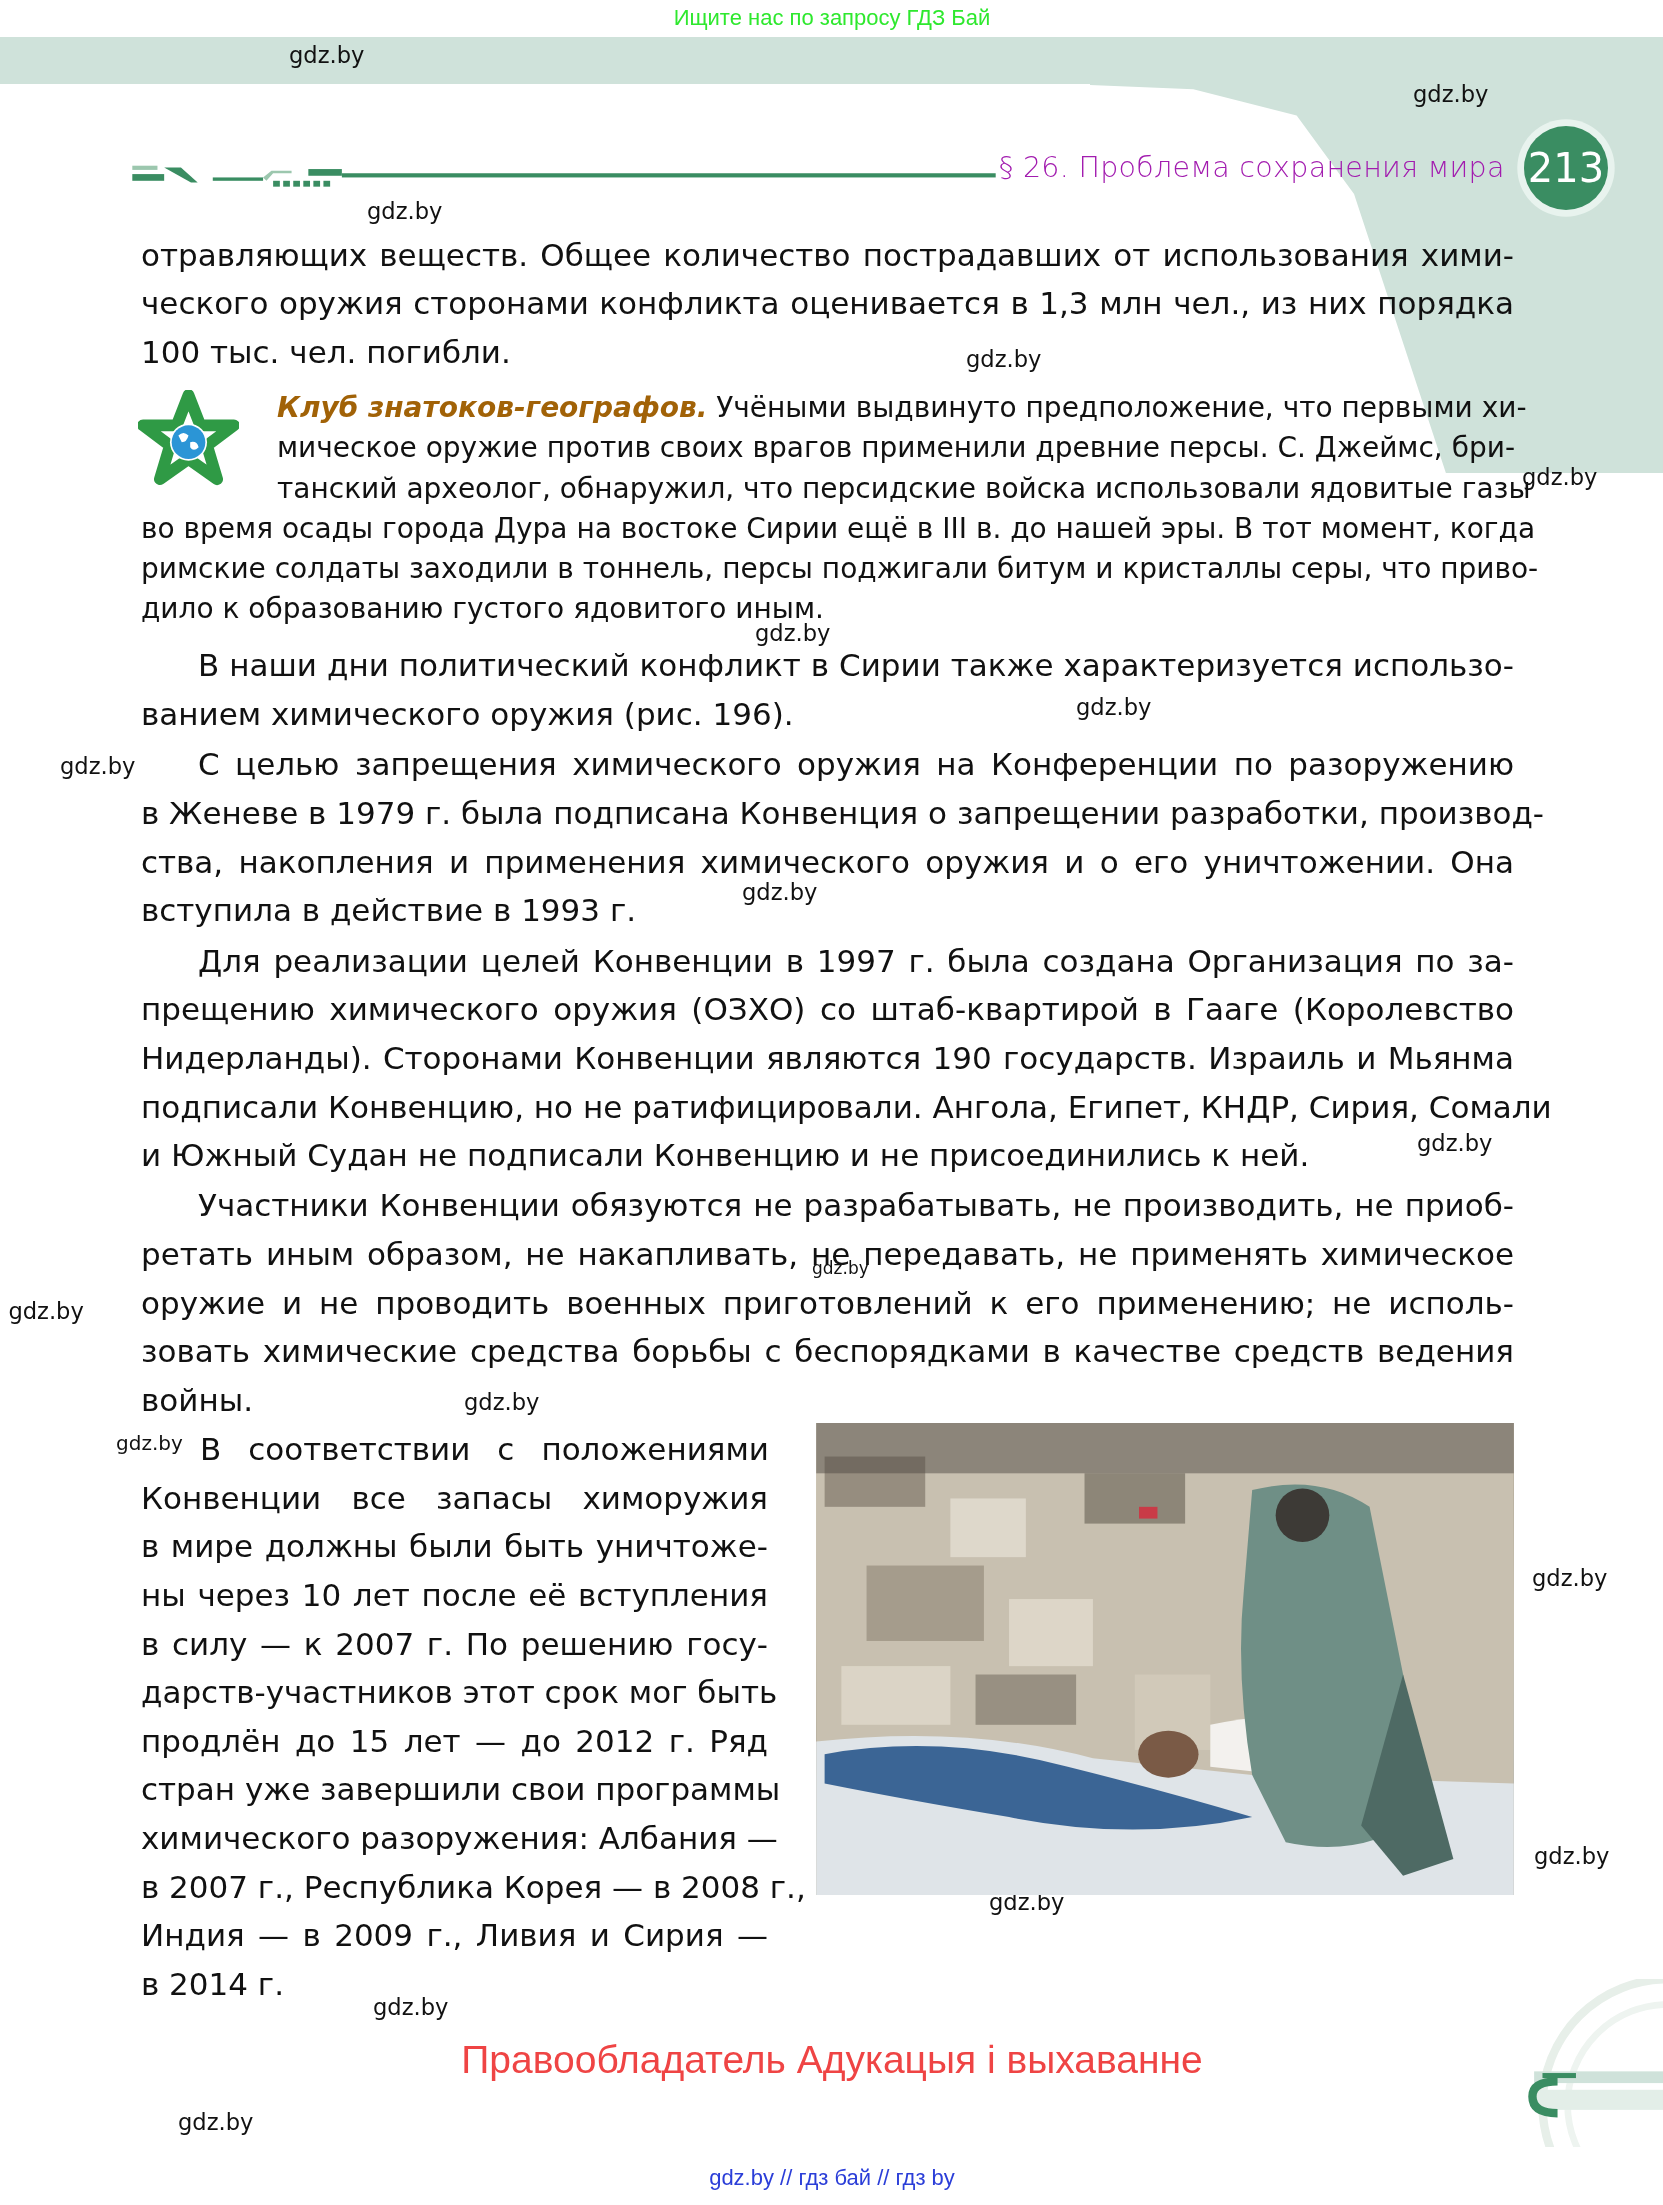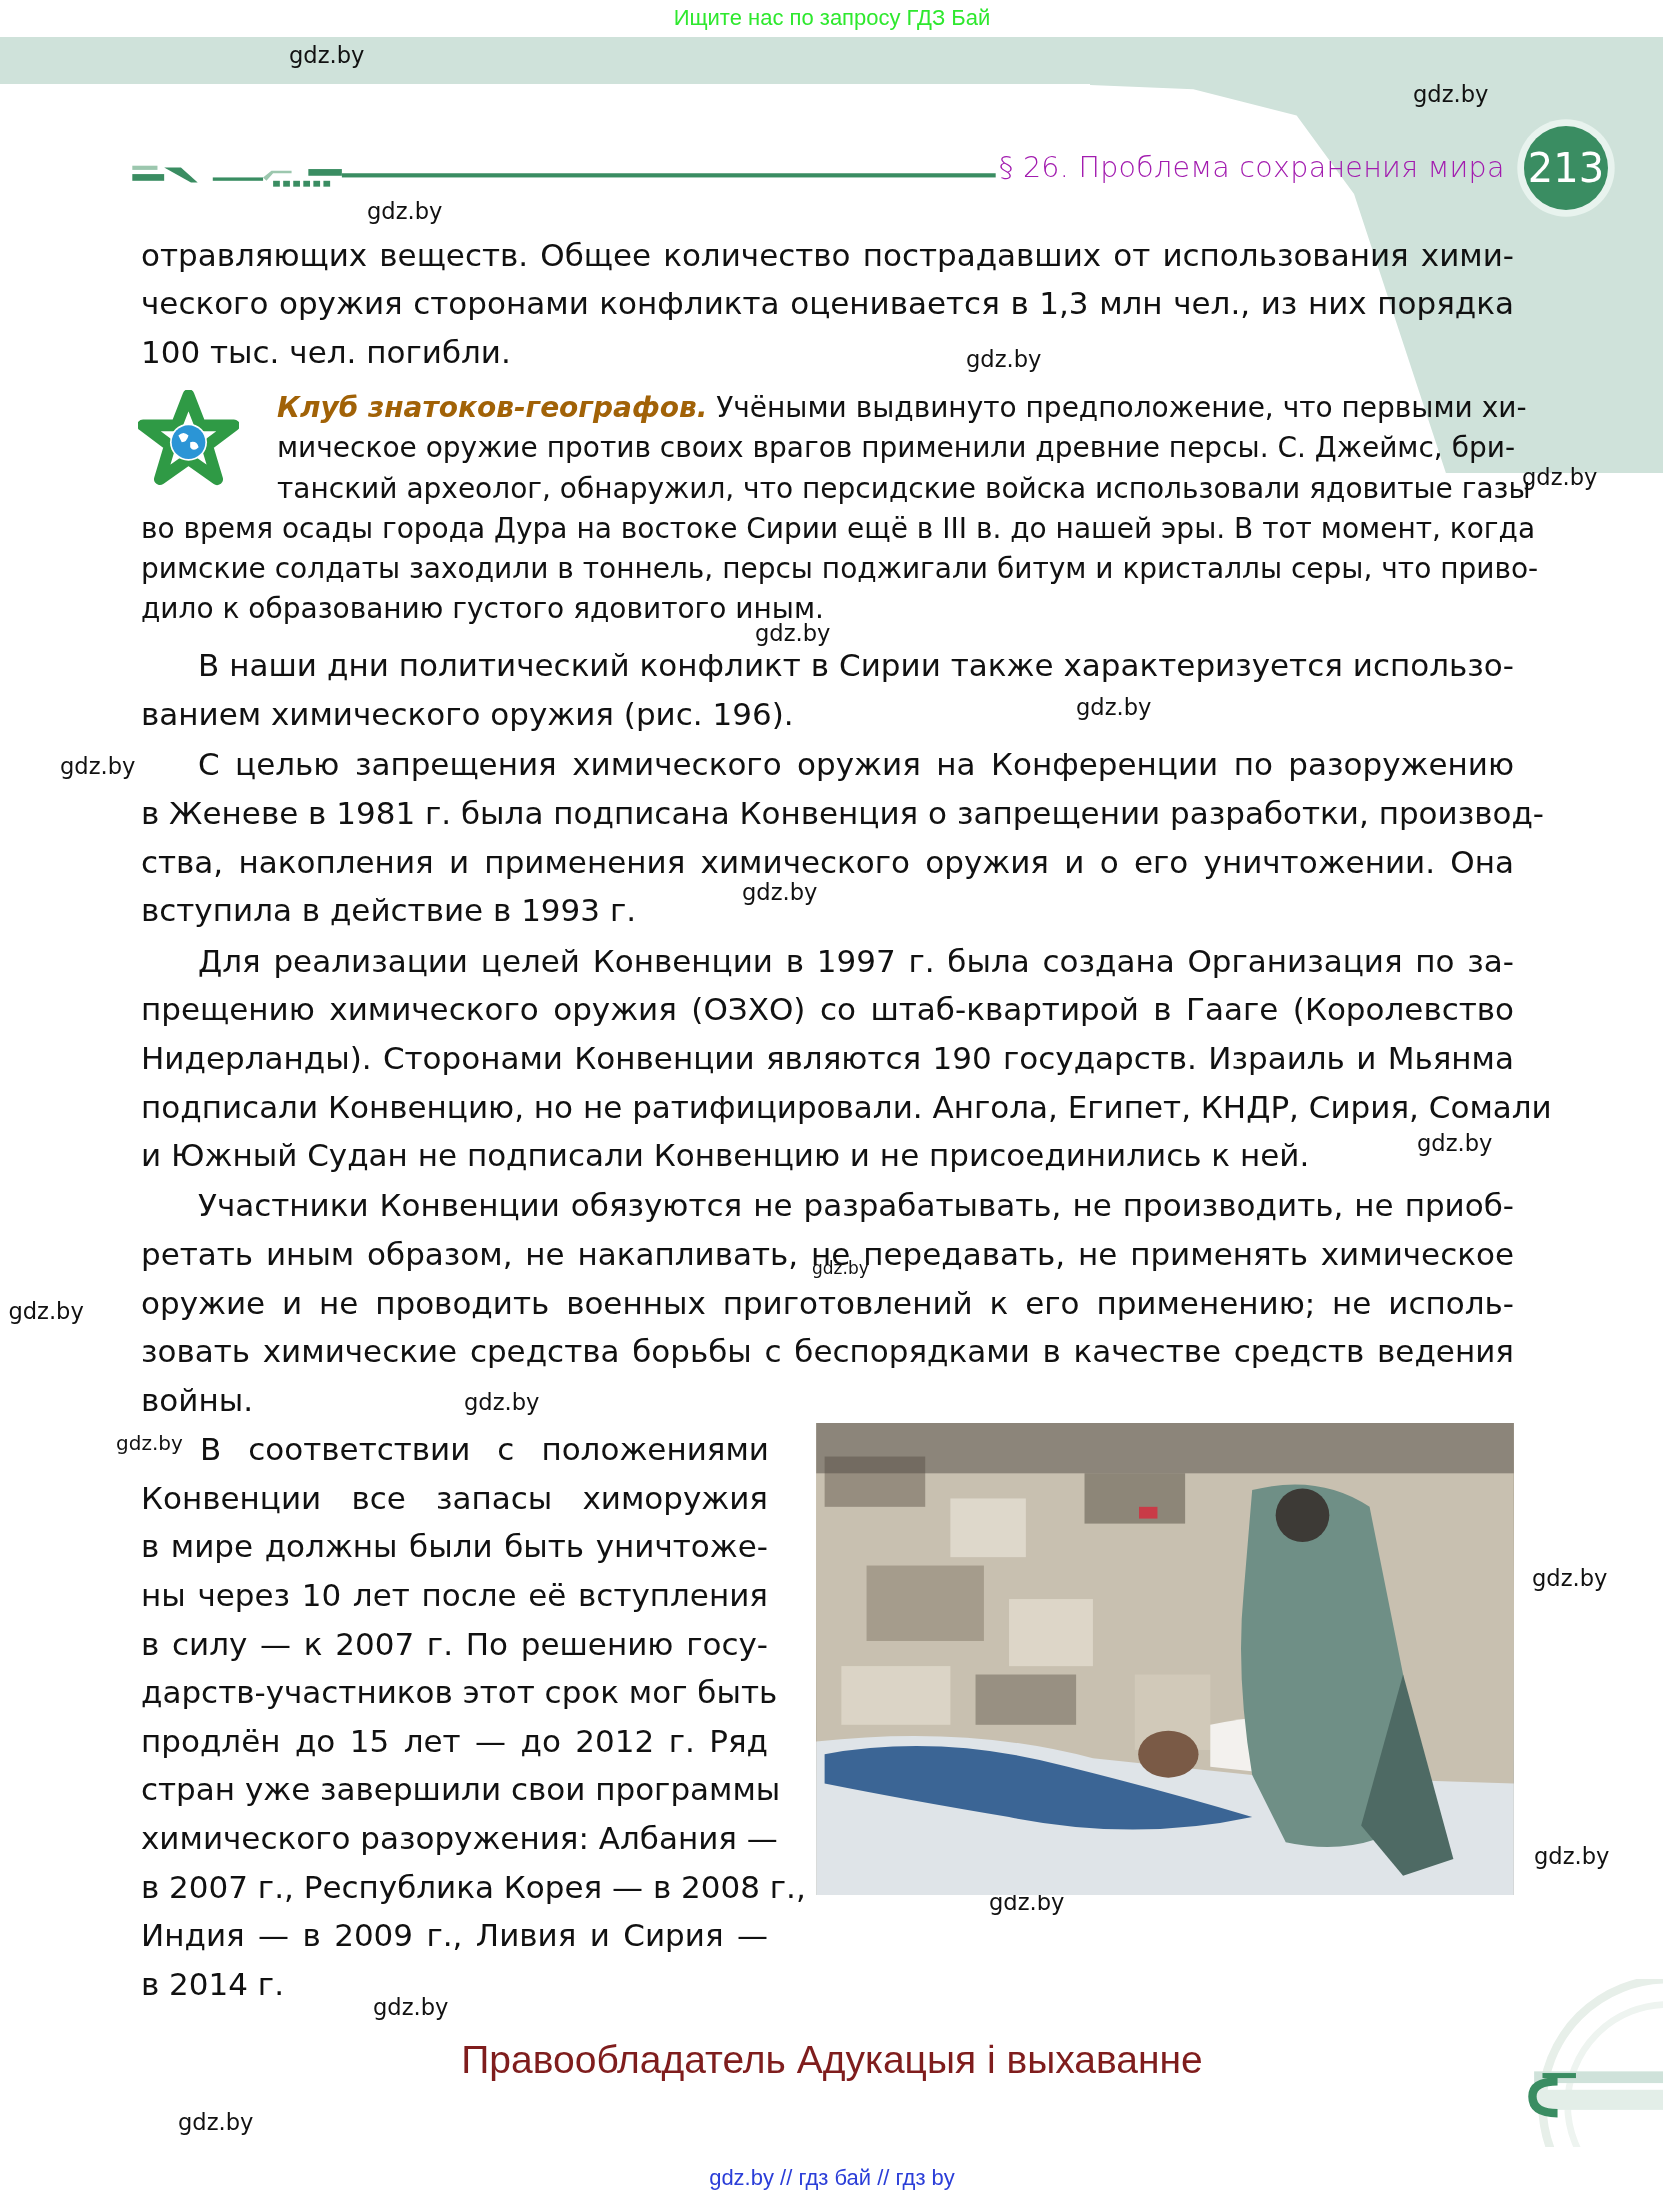--- a/index.html
+++ b/index.html
@@ -37,21 +37,21 @@
 
   .col { position:absolute; left:141px; width:627px; }
   .col .cl { position:absolute; left:0; width:627px; white-space:nowrap; text-align:justify; text-align-last:justify; }
   .col .cl.last { text-align-last:left; }
 
   .photo { left:816px; top:1423px; width:698px; height:472px; overflow:hidden;
     background:linear-gradient(160deg,#d9d3c6 0%,#bfb6a4 30%,#8d8677 45%,#c9c2b3 60%,#a7b3b8 80%,#7c8a95 100%); }
   .caption { left:855px; top:1933px; width:620px; text-align:center; font-family:"DejaVu Sans", sans-serif;
     font-size:26px; line-height:40px; color:#111; }
 
-  .rights { left:0; top:2038px; width:1664px; text-align:center; font-size:39px; color:#7f1d1d;
+  .rights { left:0; top:2038px; width:1664px; text-align:center; font-size:39px; color:#ef4444;
     font-family:"Liberation Sans", sans-serif; }
   .footer-links { left:0; top:2165px; width:1664px; text-align:center; font-size:22px; color:#2b3ed8;
     font-family:"Liberation Sans", sans-serif; }
 </style>
 </head>
 <body>
 
 <div class="abs top-search">Ищите нас по запросу ГДЗ Бай</div>
 <div class="abs header-band"></div>
 <div class="abs header-curve"></div>
@@ -120,21 +120,21 @@
   <div class="line full last" style="top:589px">дило к образованию густого ядовитого иным.</div>
 </div>
 
 <div class="txt">
   <div class="line indent" style="top:641px">В наши дни политический конфликт в Сирии также характеризуется использо-</div>
   <div class="line last" style="top:690px">ванием химического оружия (рис. 196).</div>
 </div>
 
 <div class="txt">
   <div class="line indent" style="top:740px">С целью запрещения химического оружия на Конференции по разоружению</div>
-  <div class="line" style="top:789px">в Женеве в 1981 г. была подписана Конвенция о запрещении разработки, производ-</div>
+  <div class="line" style="top:789px">в Женеве в 1979 г. была подписана Конвенция о запрещении разработки, производ-</div>
   <div class="line" style="top:838px">ства, накопления и применения химического оружия и о его уничтожении. Она</div>
   <div class="line last" style="top:886px">вступила в действие в 1993 г.</div>
 </div>
 
 <div class="txt">
   <div class="line indent" style="top:937px">Для реализации целей Конвенции в 1997 г. была создана Организация по за-</div>
   <div class="line" style="top:985px">прещению химического оружия (ОЗХО) со штаб-квартирой в Гааге (Королевство</div>
   <div class="line" style="top:1034px">Нидерланды). Сторонами Конвенции являются 190 государств. Израиль и Мьянма</div>
   <div class="line" style="top:1083px">подписали Конвенцию, но не ратифицировали. Ангола, Египет, КНДР, Сирия, Сомали</div>
   <div class="line last" style="top:1131px">и Южный Судан не подписали Конвенцию и не присоединились к ней.</div>

